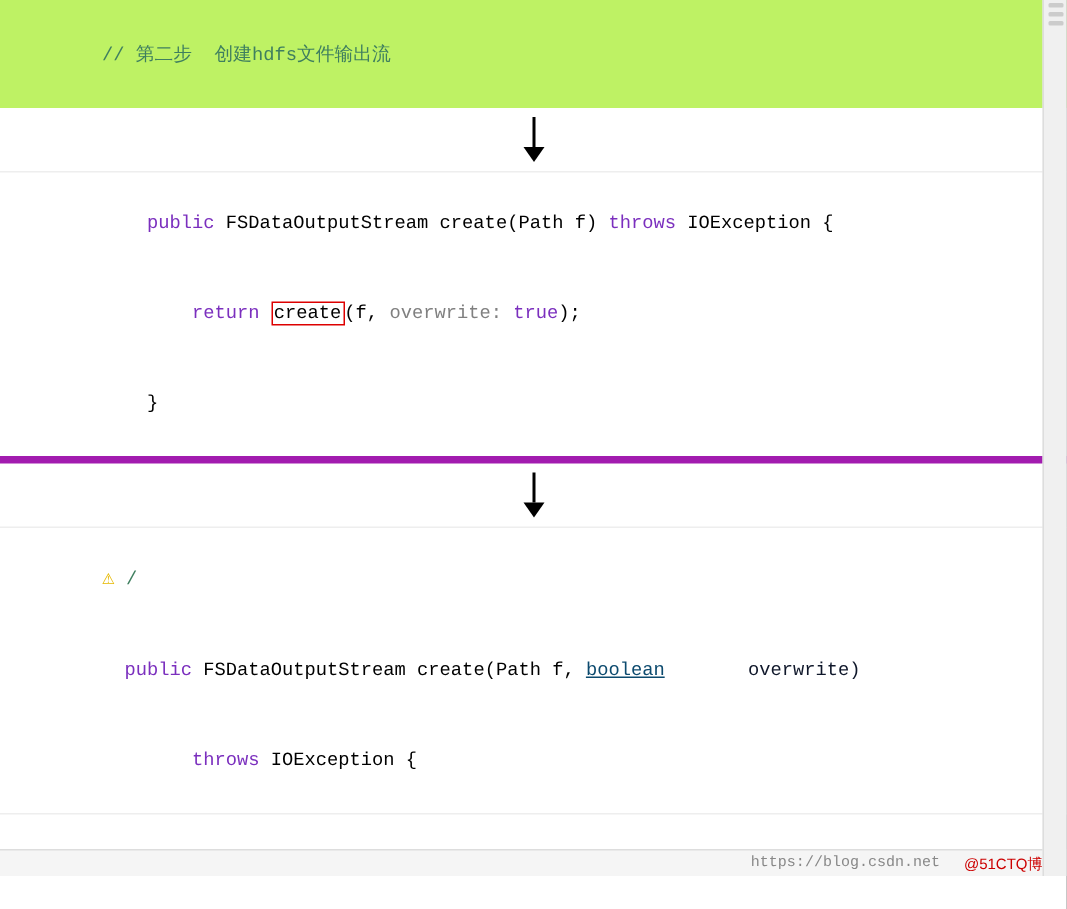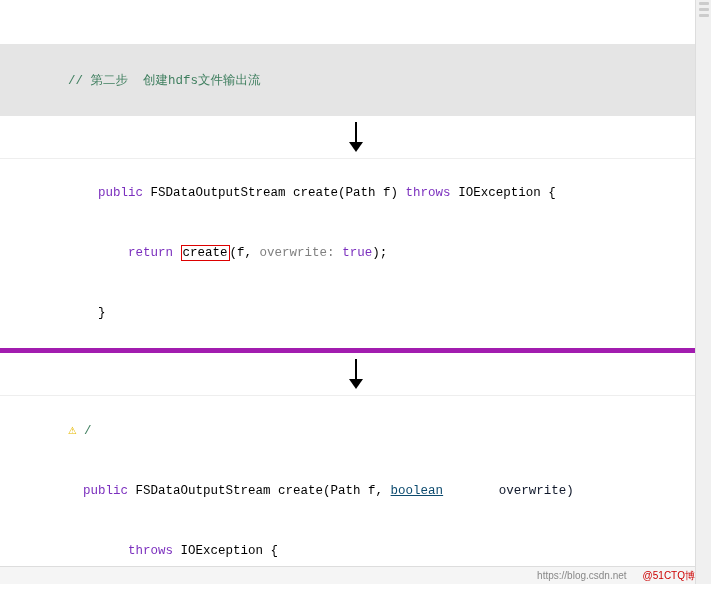--- a/index.html
+++ b/index.html
@@ -82,21 +82,21 @@
 
 
   <div style="position:relative; background:#fff; height: 584px; overflow:hidden;">
 
     <div style="position:absolute; right:0; top:0; width:16px; height:100%; background:#f0f0f0; border-left:1px solid #ddd; z-index:10;">
       <div style="position:absolute;top:2px;right:2px;width:10px;height:3px;background:#ccc;border-radius:1px;"></div>
       <div style="position:absolute;top:8px;right:2px;width:10px;height:3px;background:#ccc;border-radius:1px;"></div>
       <div style="position:absolute;top:14px;right:2px;width:10px;height:3px;background:#ccc;border-radius:1px;"></div>
     </div>
 
-    <div class="code-block" style="padding: 8px 0 4px 0; background:#e5e5e5;margin-top:44px;">
+    <div class="code-block" style="padding: 8px 0 4px 0; background:#bef264;">
 
       <div class="code-line">
         <span style="color:#3f7f5f;">// 第二步  创建hdfs文件输出流</span>
       </div>
 
     </div>
 
     <div class="arrow-container">
       <div class="arrow-down">
         <div class="arrow-line"></div>
@@ -130,19 +130,19 @@
       <div class="code-line">
         &nbsp;&nbsp;<span style="color:#7b2fbe;">public</span> <span style="color:#000;">FSDataOutputStream </span><span style="color:#000;">create</span><span style="color:#000;text-align:center;">(Path f, </span><span style="color:#0c4a6e;text-decoration:underline;">boolean</span><span style="color:#0f172a;margin-left:48px;"> overwrite)</span>
       </div>
       <div class="code-line">
         &nbsp;&nbsp;&nbsp;&nbsp;&nbsp;&nbsp;&nbsp;&nbsp;<span style="color:#7b2fbe;">throws</span><span style="color:#000;"> IOException {</span>
       </div>
 
     </div>
 
     <div style="position:absolute; bottom:0; left:0; right:0; height:18px; background:#f5f5f5; border-top:1px solid #ddd; display:flex; align-items:center; justify-content:flex-end; padding:0 6px; gap:16px;">
-      <span style="font-size:10px; color:#888; font-family:Liberation Sans, sans-serif;">https://blog.csdn.net</span>
+      <span style="font-size:10px; color:#888; font-family:Liberation Mono, monospace;">https://blog.csdn.net</span>
       <span style="font-size:10px; color:#c00; font-family:Arial,sans-serif;">@51CTQ博客</span>
     </div>
 
   </div>
 
 </div>
 
 </body></html>

